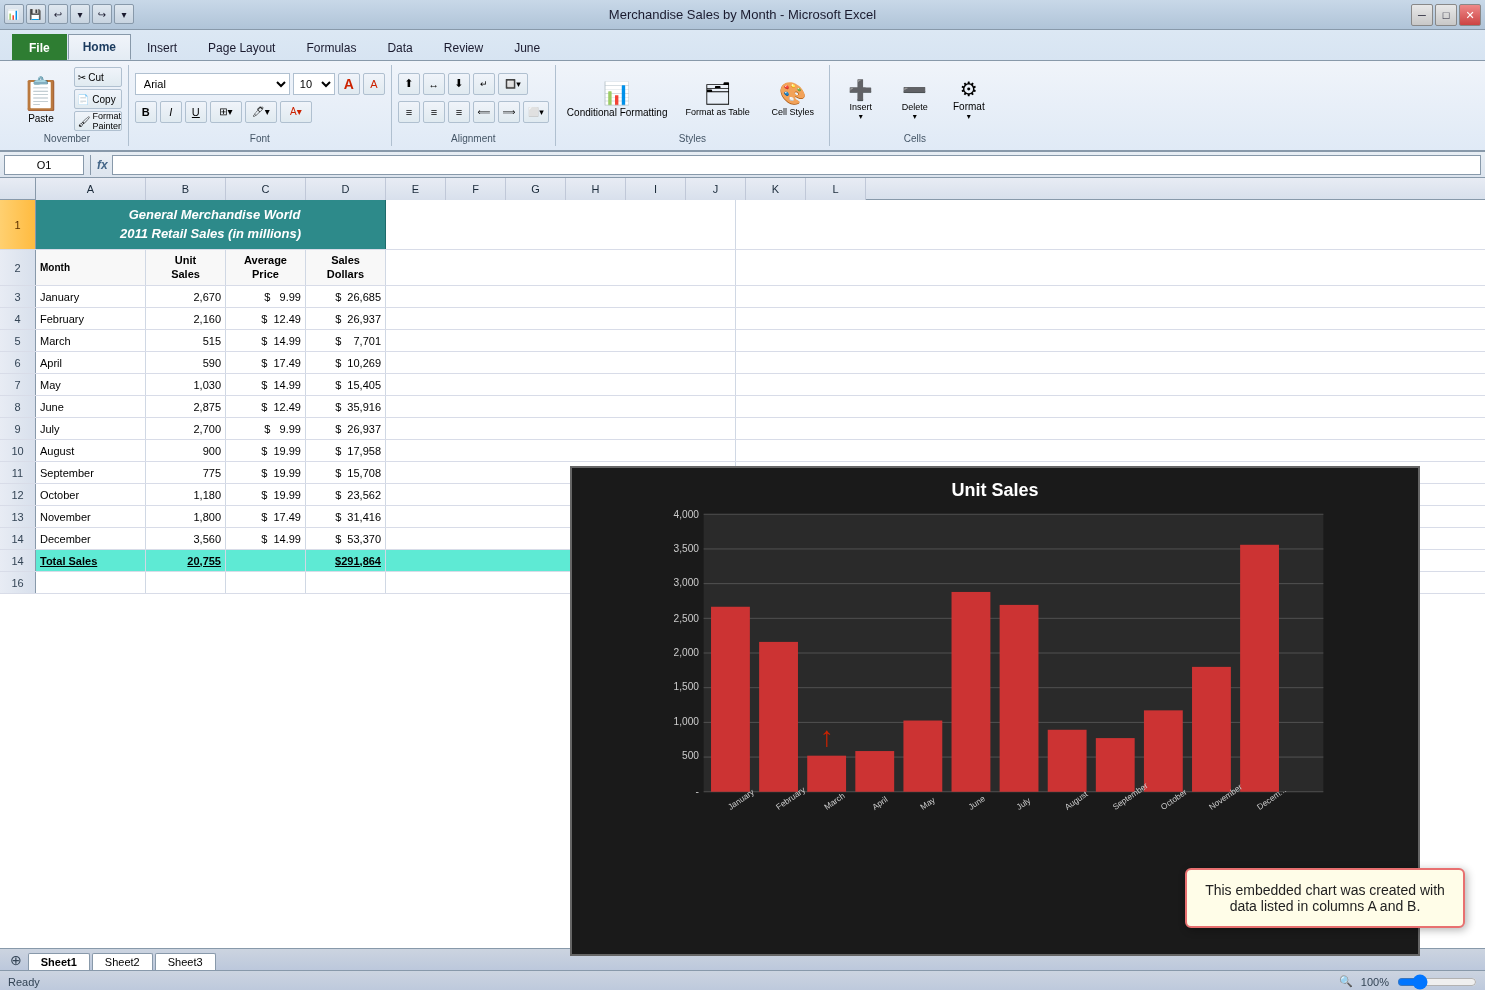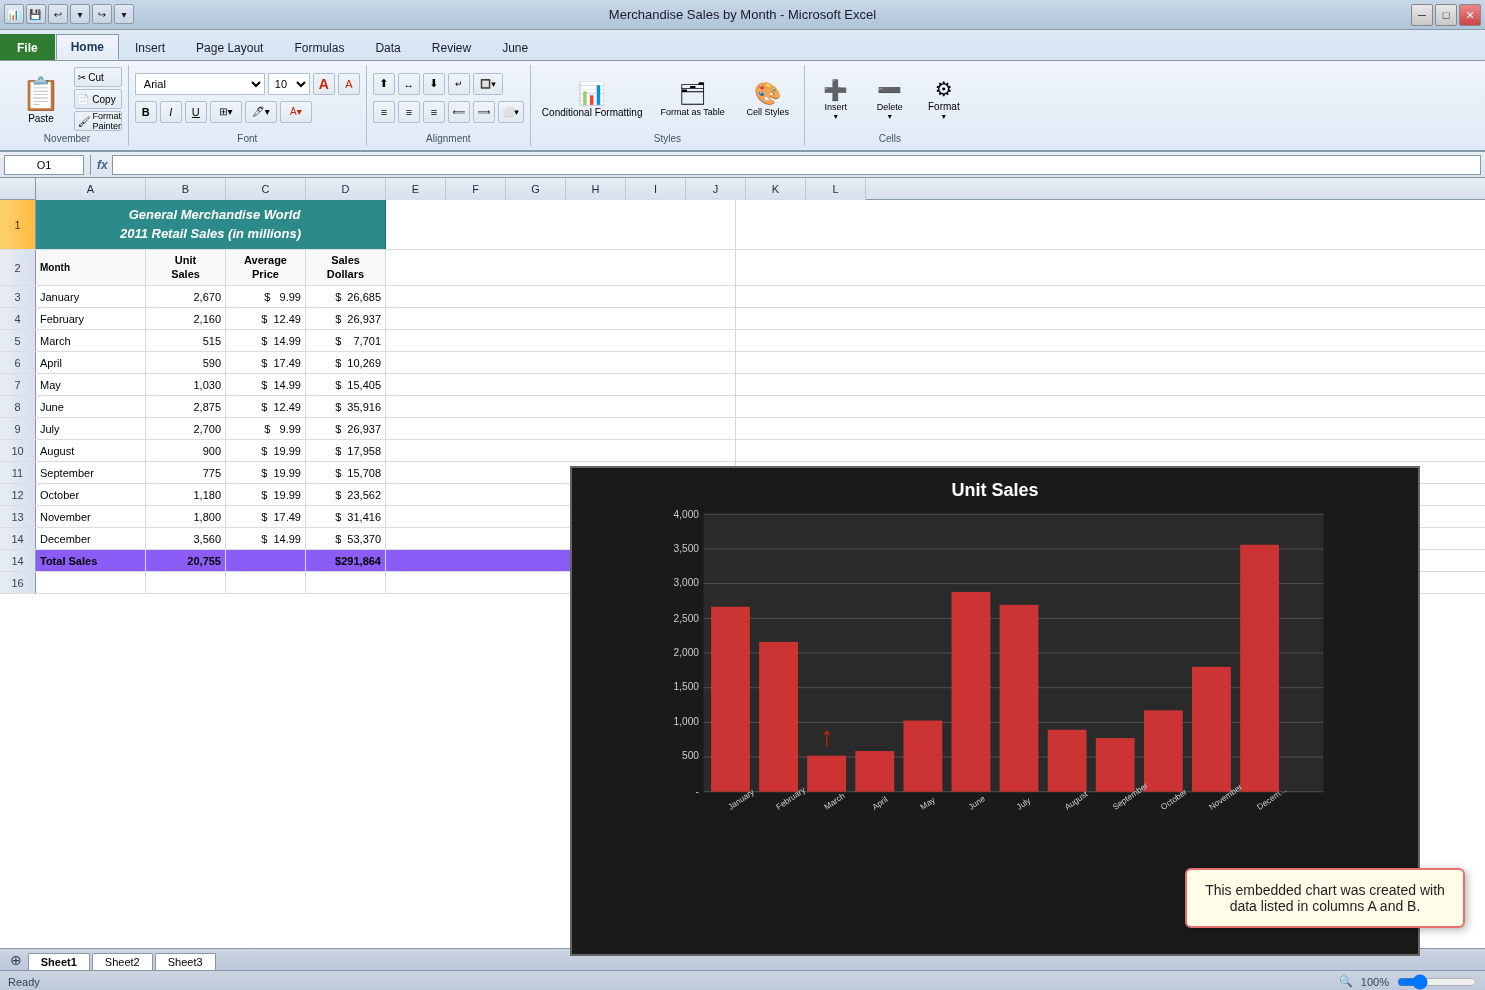--- a/index.html
+++ b/index.html
@@ -47,21 +47,21 @@
       cursor: pointer;
     }
 
     
     .ribbon {
       background: linear-gradient(to bottom, #dce8f4, #c8d8ec);
       border-bottom: 2px solid #8899aa;
     }
     .ribbon-tabs {
       display: flex;
-      padding-left: 0;
+      padding-left: 12px;
       height: 30px;
       align-items: flex-end;
     }
     .ribbon-tab {
       padding: 4px 14px;
       font-size: 12px;
       cursor: pointer;
       border: 1px solid transparent;
       border-bottom: none;
       margin-right: 1px;
@@ -133,21 +133,21 @@
       border: 1px solid #b0c0d0;
       border-radius: 2px;
       font-size: 10px;
       cursor: pointer;
       display: flex; align-items: center; gap: 2px; padding: 0 3px;
     }
 
     
     .font-row { display: flex; align-items: center; gap: 3px; margin-bottom: 3px; }
     .font-select {
-      width: 130px; height: 22px;
+      width: 155px; height: 22px;
       background: white;
       border: 1px solid #b0c0d0;
       font-size: 11px;
       padding: 0 4px;
     }
     .size-select {
       width: 42px; height: 22px;
       background: white;
       border: 1px solid #b0c0d0;
       font-size: 11px;
@@ -323,21 +323,21 @@
       font-size: 10px;
       background: #f8f8f8;
       text-align: center;
     }
     .subheader-cell.col-b, .subheader-cell.col-c, .subheader-cell.col-d {
       justify-content: center;
       flex-direction: column;
     }
 
     
-    .total-row .cell { font-weight: bold; background: #8b5cf6; }
+    .total-row .cell { font-weight: bold; background: #5eead4; text-decoration: underline; }
 
     
     .chart-container {
       position: absolute;
       top: 288px;
       left: 570px;
       width: 850px;
       height: 490px;
       background: #1a1a1a;
       border: 2px solid #666;

